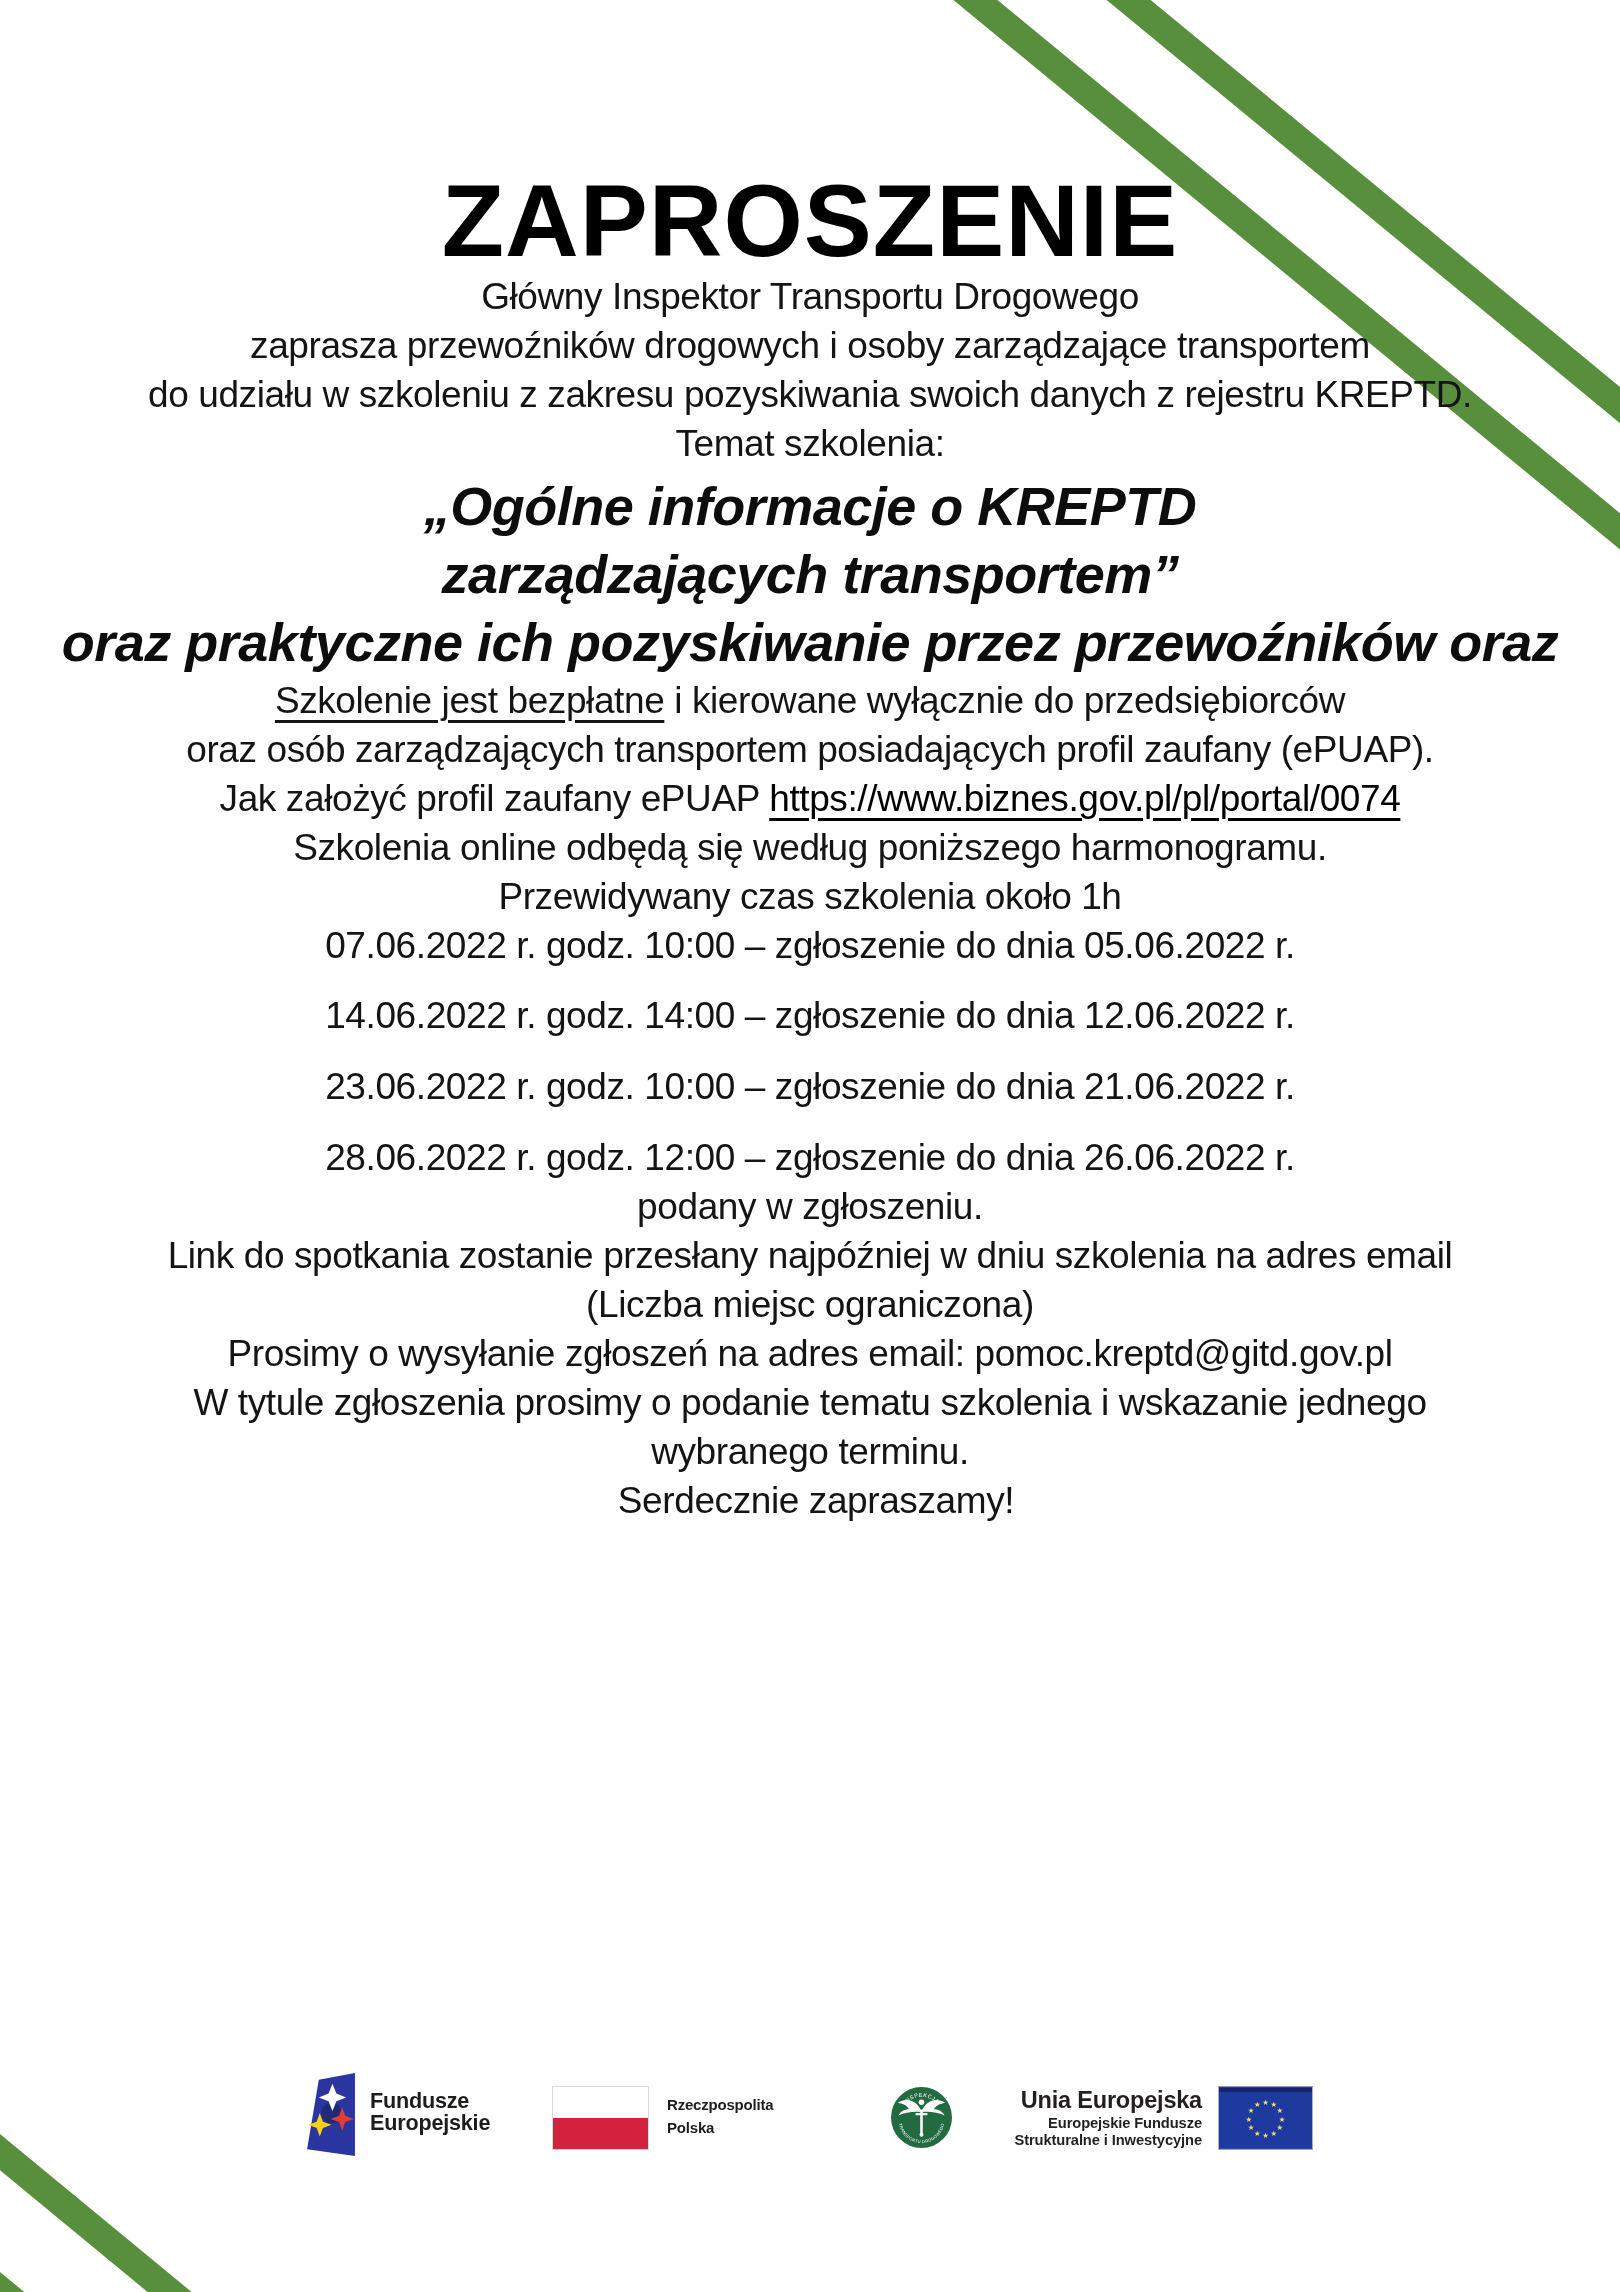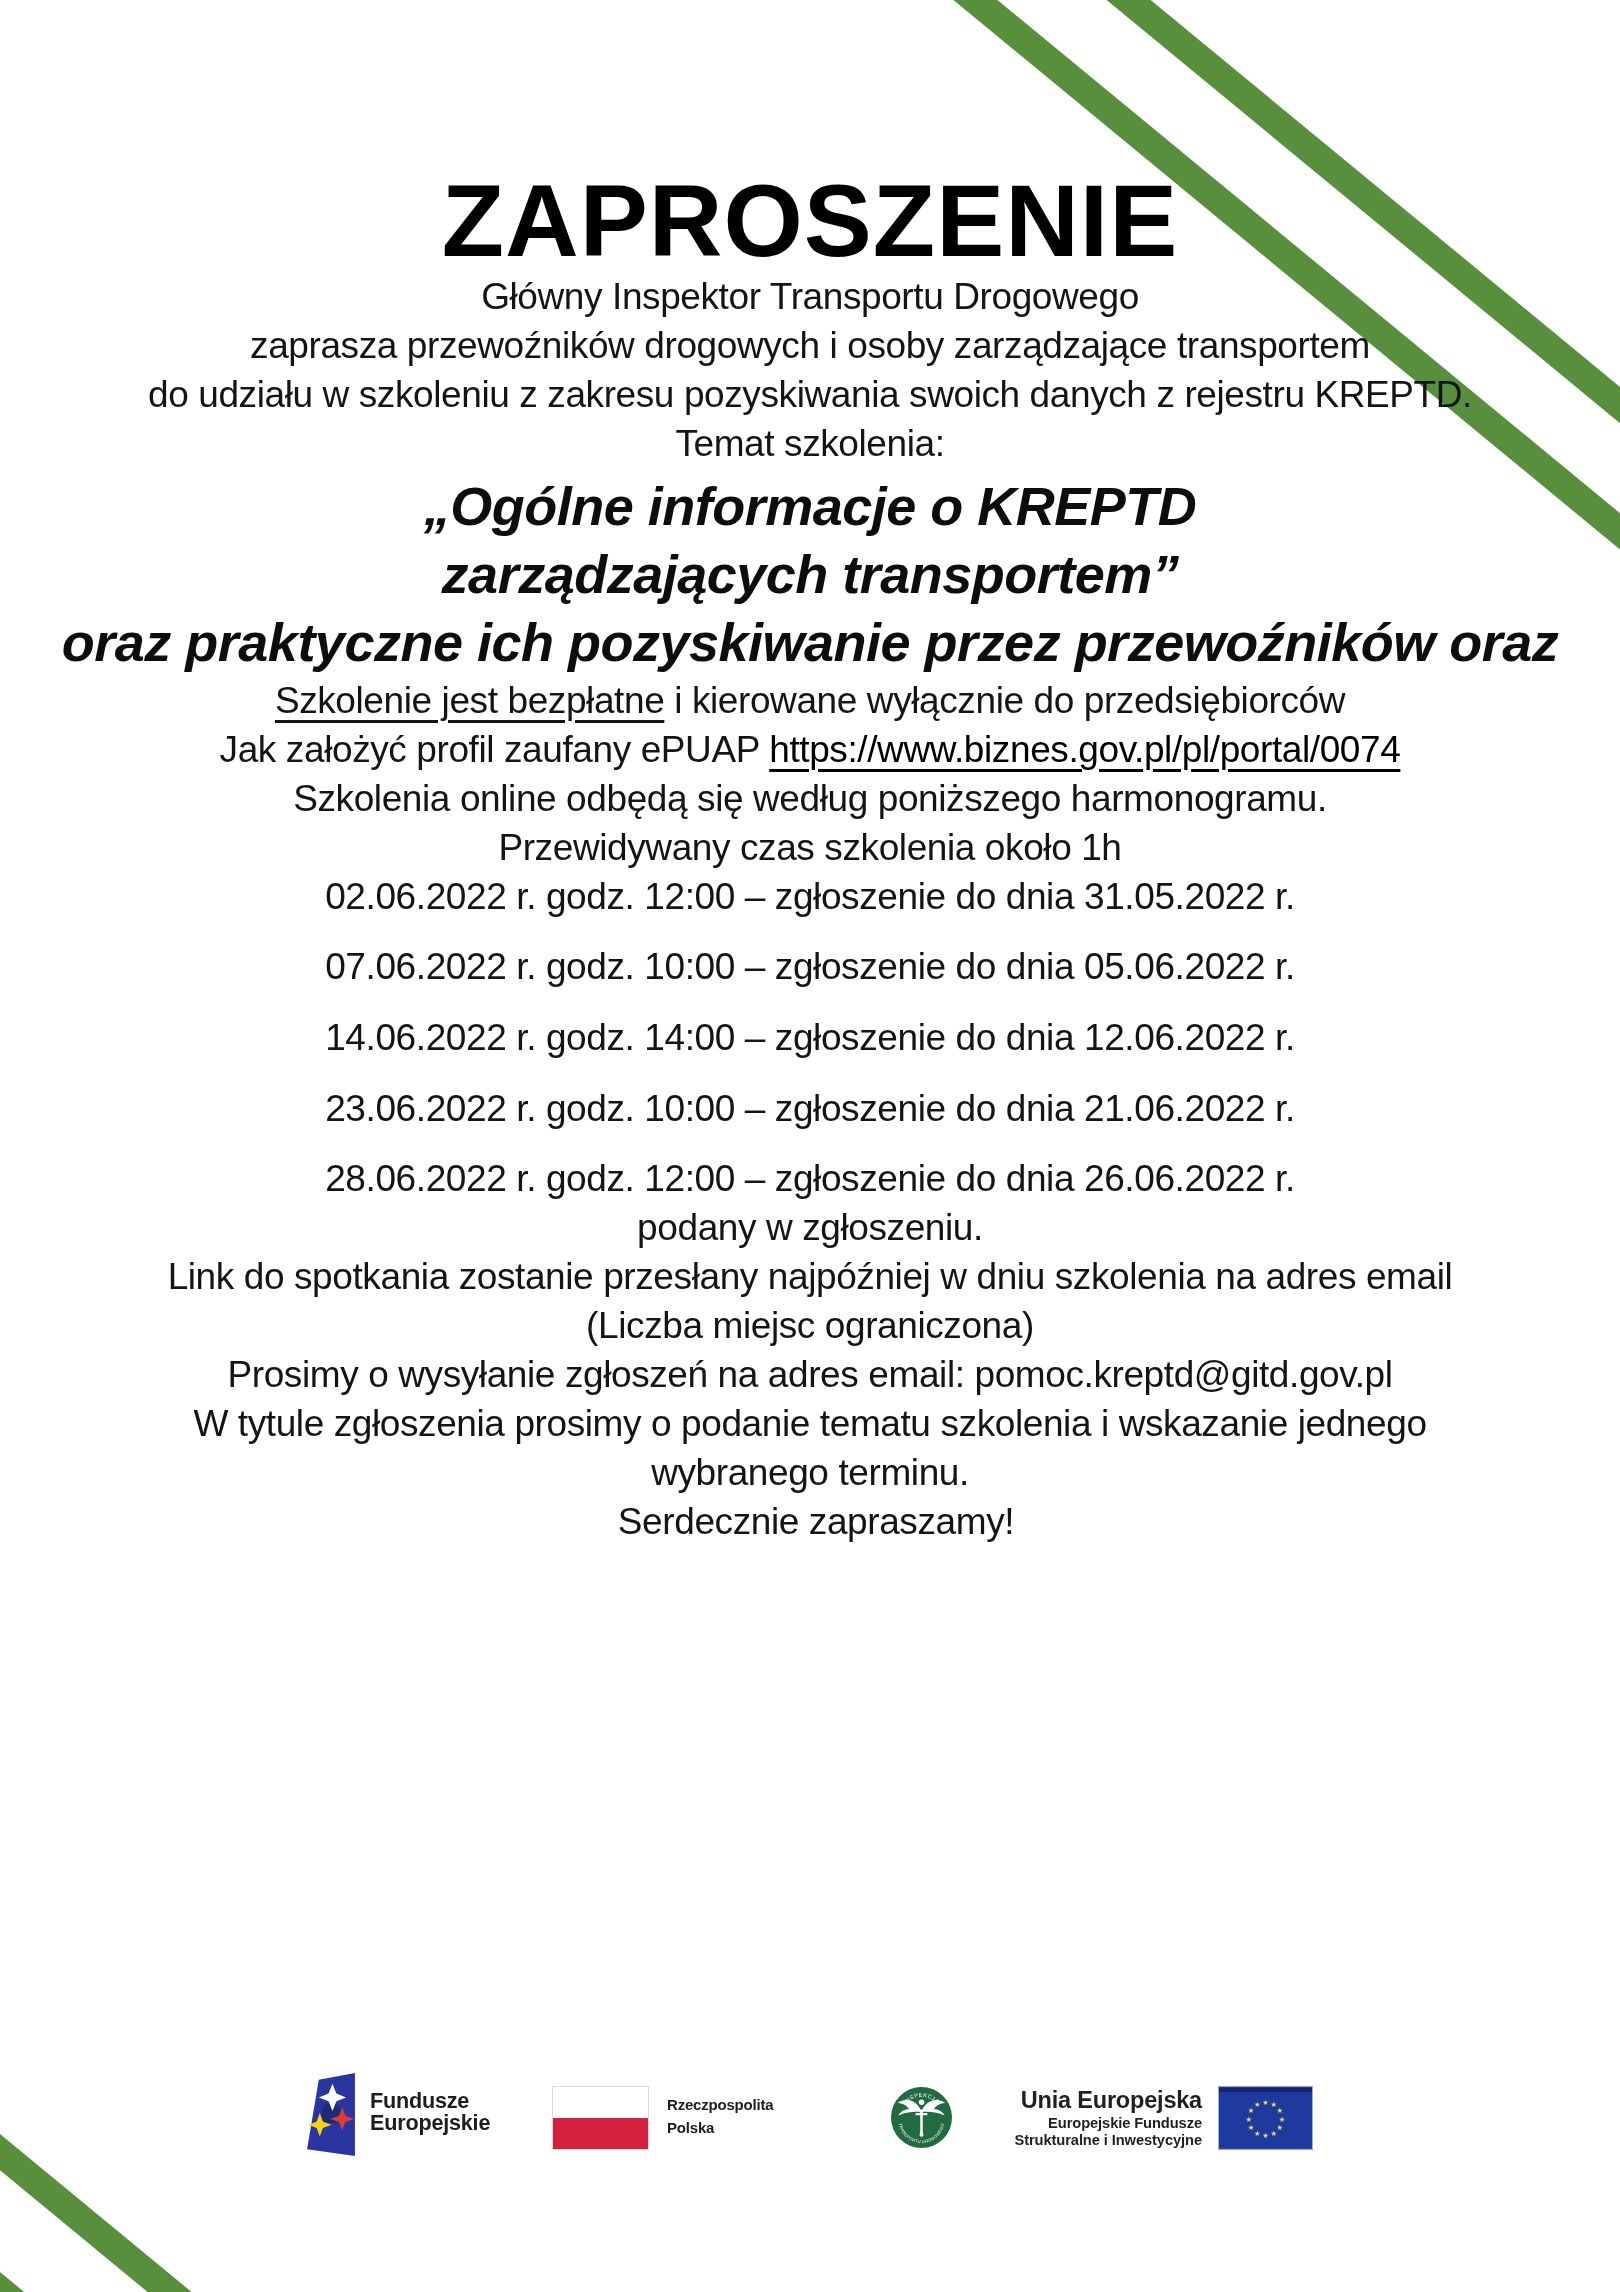--- a/index.html
+++ b/index.html
@@ -116,29 +116,29 @@
 
     <p class="temat">Temat szkolenia:</p>
     <h2 class="topic">
       <span>„Ogólne informacje o KREPTD</span>
       <span>zarządzających transportem”</span>
       <span>oraz praktyczne ich pozyskiwanie przez przewoźników oraz</span>
     </h2>
 
     <p class="free"><span class="u">Szkolenie jest bezpłatne</span><span> i kierowane wyłącznie do przedsiębiorców</span></p>
 
+    <p class="epuap">oraz osób zarządzających transportem posiadających profil zaufany (ePUAP).</p>
 
     <p class="howto"><span>Jak założyć profil zaufany ePUAP </span><a class="link">https://www.biznes.gov.pl/pl/portal/0074</a></p>
 
     <p class="sched-intro stack">
       <span>Szkolenia online odbędą się według poniższego harmonogramu.</span>
       <span>Przewidywany czas szkolenia około 1h</span>
     </p>
 
-    <p class="sched-item sched-1">02.06.2022 r. godz. 12:00 – zgłoszenie do dnia 31.05.2022 r.</p>
     <p class="sched-item">07.06.2022 r. godz. 10:00 – zgłoszenie do dnia 05.06.2022 r.</p>
     <p class="sched-item">14.06.2022 r. godz. 14:00 – zgłoszenie do dnia 12.06.2022 r.</p>
     <p class="sched-item">23.06.2022 r. godz. 10:00 – zgłoszenie do dnia 21.06.2022 r.</p>
     <p class="sched-item">28.06.2022 r. godz. 12:00 – zgłoszenie do dnia 26.06.2022 r.</p>
 
     <p class="link-notice stack">
       <span>podany w zgłoszeniu.</span>
       <span>Link do spotkania zostanie przesłany najpóźniej w dniu szkolenia na adres email</span>
     </p>
 

